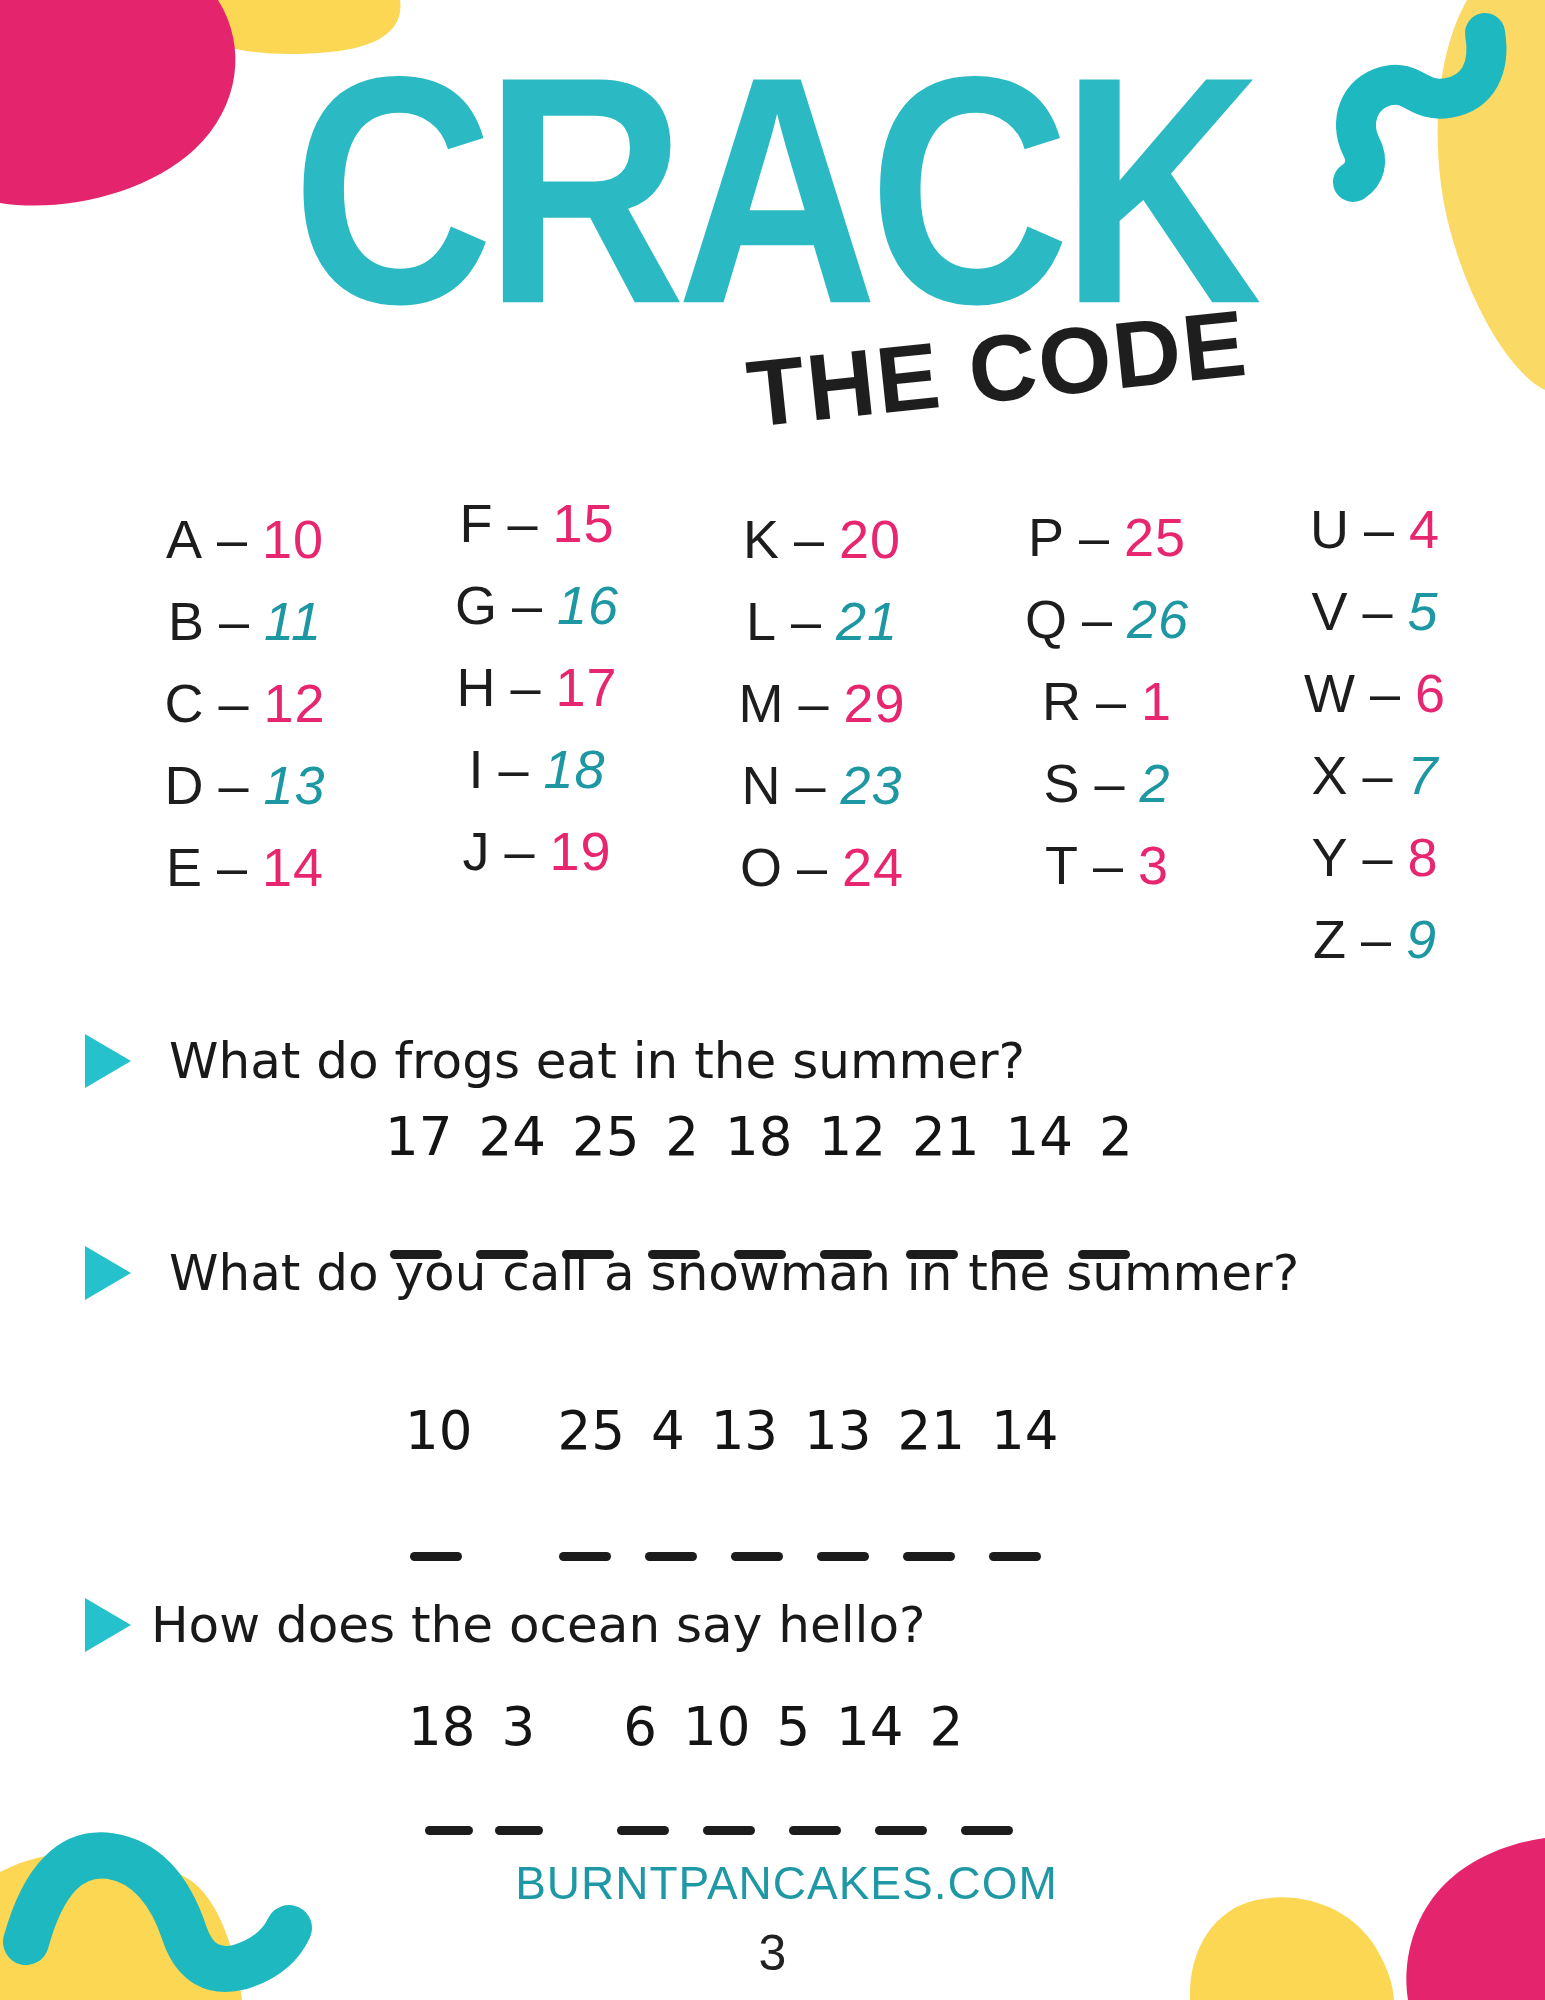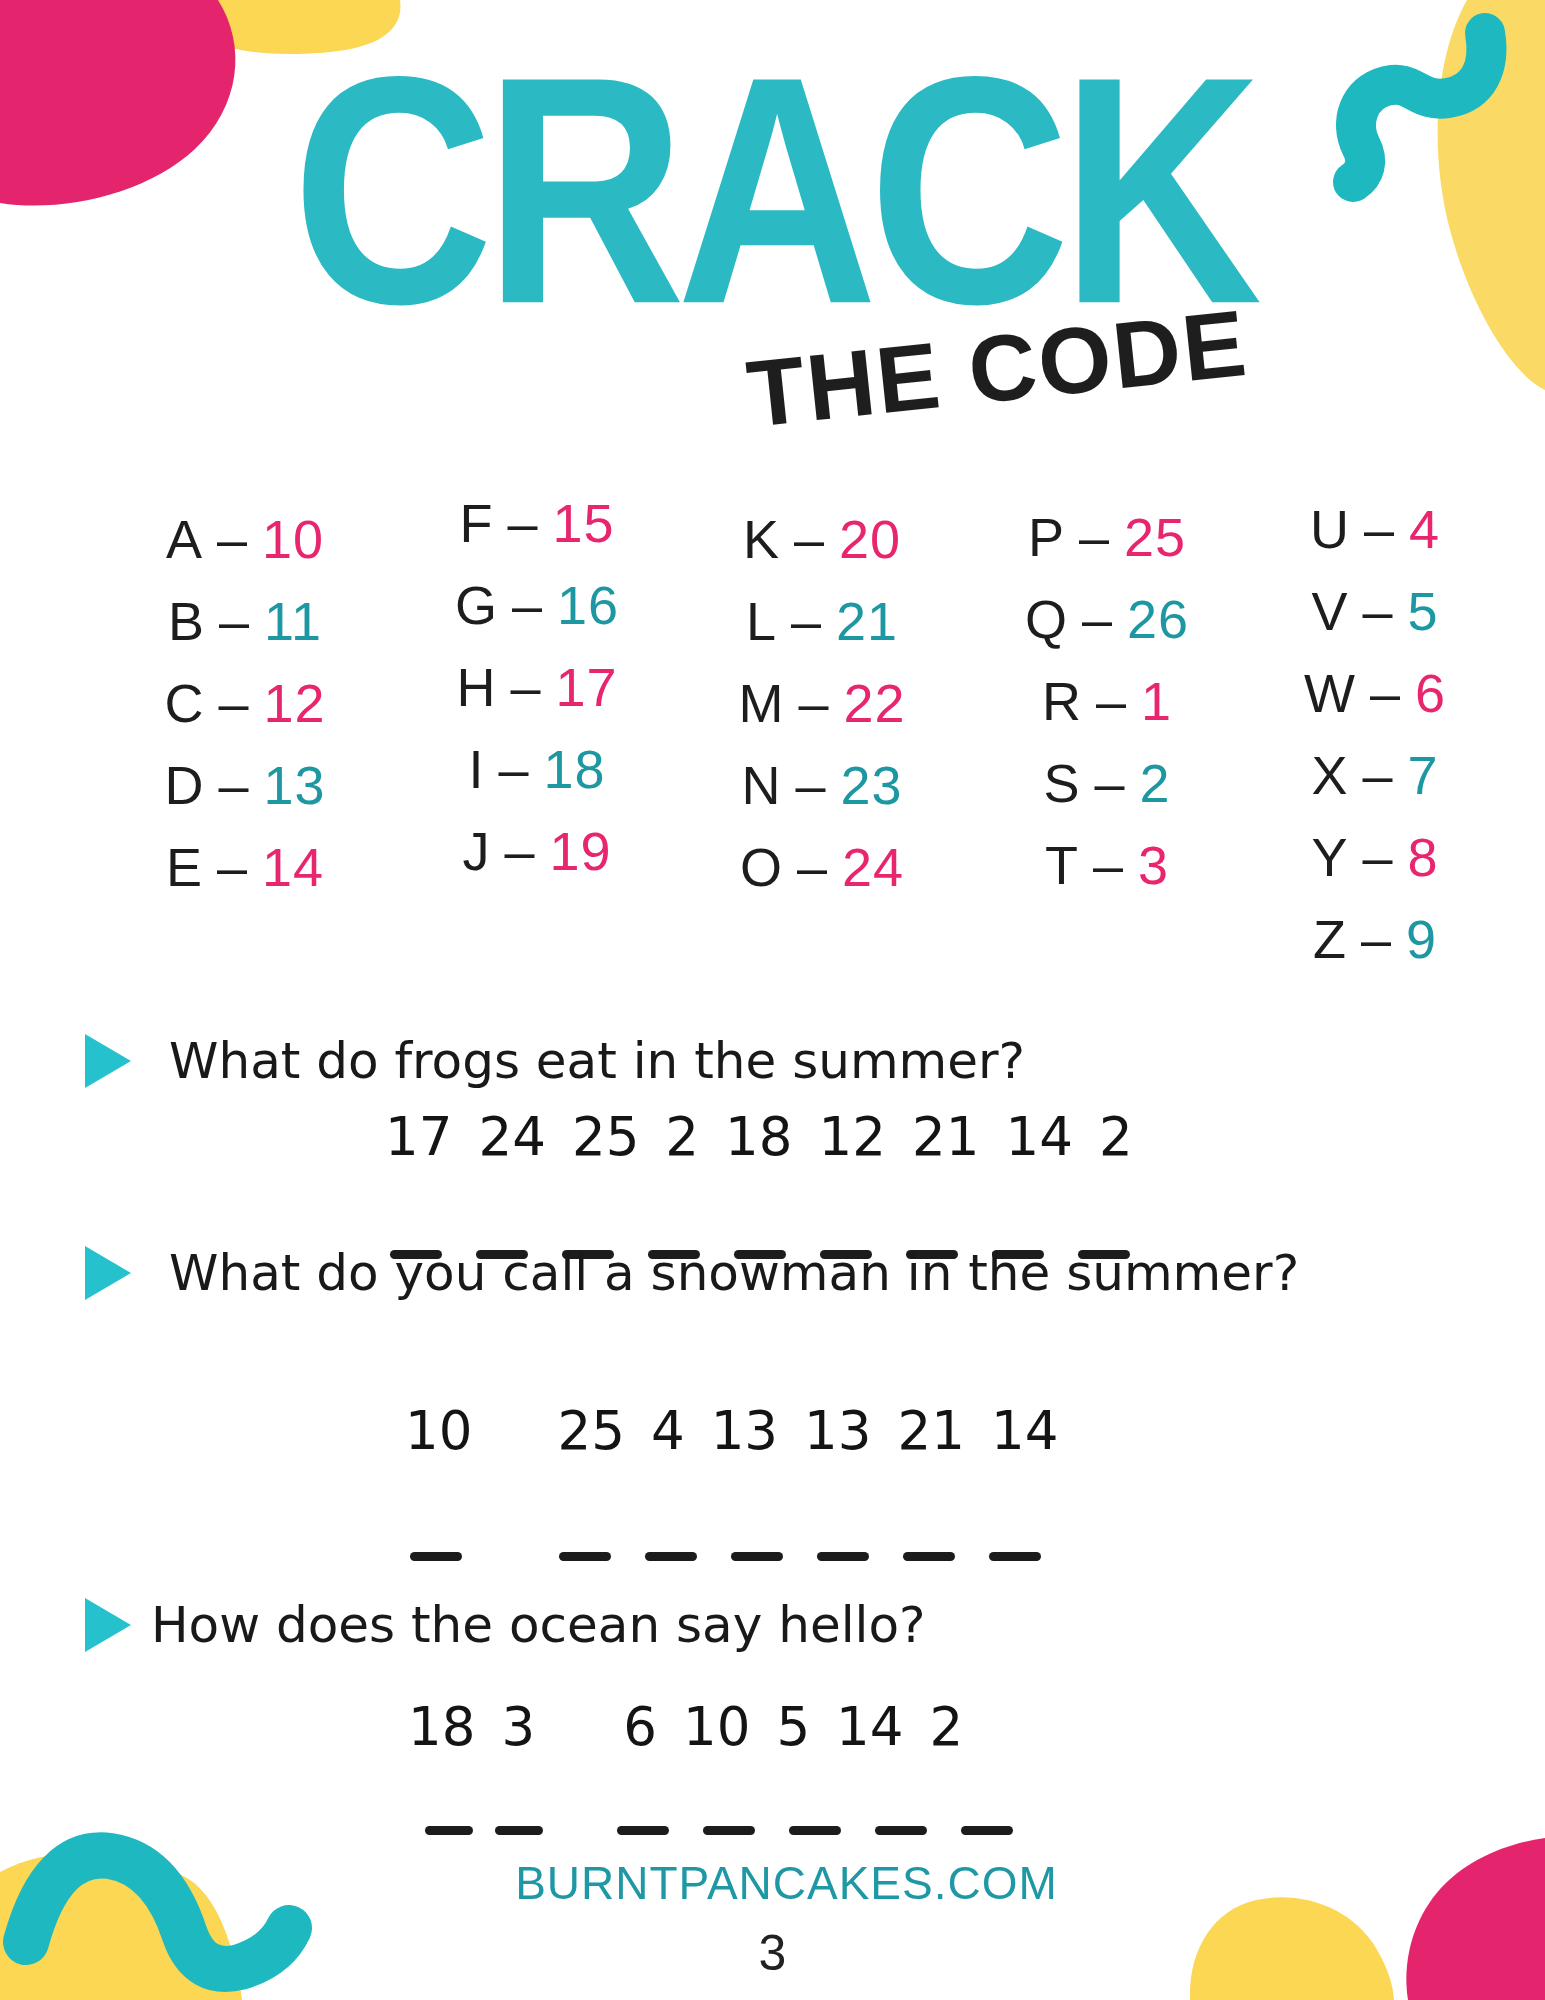--- a/index.html
+++ b/index.html
@@ -41,21 +41,21 @@
   
   .key-col{position:absolute;display:flex;flex-direction:column;}
   .key-col .key-entry{
     height:82px;display:flex;align-items:center;justify-content:center;
     font-size:54px;color:#1d1d1d;
     letter-spacing:1px;
     white-space:nowrap;
   }
   .key-entry .k-sep{margin:0 14px;color:#1d1d1d;}
   .key-entry .k-num.pink{color:#E8256F;}
-  .key-entry .k-num.teal{color:#1D97A2;}
+  .key-entry .k-num.teal{color:#1D97A2;font-style:italic;}
   #key-col-0{left:120px;top:498px;width:250px;}
   #key-col-1{left:412px;top:482px;width:250px;}
   #key-col-2{left:697px;top:498px;width:250px;}
   #key-col-3{left:982px;top:496px;width:250px;}
   #key-col-4{left:1250px;top:488px;width:250px;}
 
   
   .q-header{
     position:absolute;display:flex;align-items:center;gap:38px;left:85px;right:40px;
   }
@@ -201,21 +201,21 @@
             <span class="k-num pink">20</span>
           </div>
           <div class="key-entry">
             <span class="k-letter">L</span>
             <span class="k-sep">–</span>
             <span class="k-num teal">21</span>
           </div>
           <div class="key-entry">
             <span class="k-letter">M</span>
             <span class="k-sep">–</span>
-            <span class="k-num pink">22</span>
+            <span class="k-num pink">29</span>
           </div>
           <div class="key-entry">
             <span class="k-letter">N</span>
             <span class="k-sep">–</span>
             <span class="k-num teal">23</span>
           </div>
           <div class="key-entry">
             <span class="k-letter">O</span>
             <span class="k-sep">–</span>
             <span class="k-num pink">24</span>

